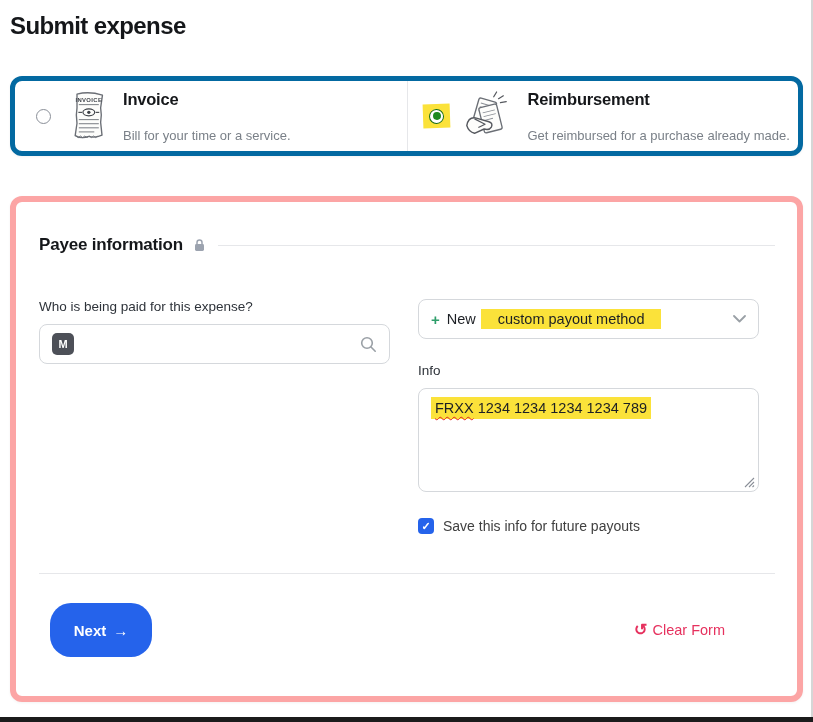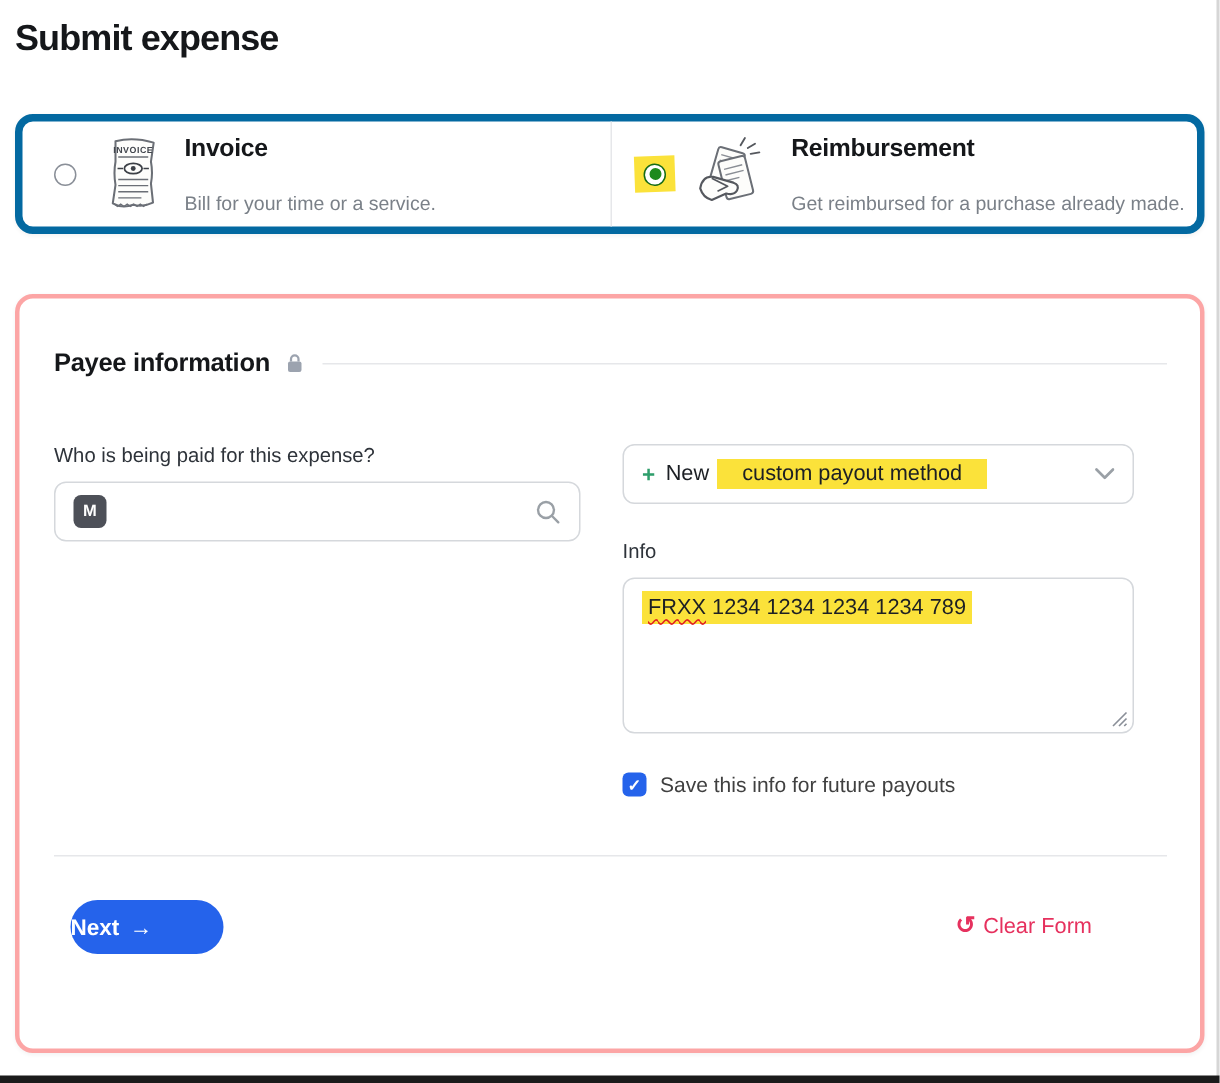--- a/index.html
+++ b/index.html
@@ -40,21 +40,21 @@
     transform: rotate(-2deg); flex: 0 0 auto;
   }
   .type-illus { margin-left: 16px; margin-right: 16px; flex: 0 0 auto; display: inline-flex; }
   .type-option.right .type-illus { margin-left: 12px; }
   .type-label { font-size: 16.5px; font-weight: 800; letter-spacing: -0.2px; color: #15171a; }
   .type-desc { font-size: 13px; color: #7a8088; margin-top: 19px; }
 
   
   .card {
     margin-top: 40px;
-    border: 3px solid #fca5a5; border-radius: 12px;
+    border: 6px solid #fca5a5; border-radius: 12px;
     box-shadow: 0 1px 3px rgba(0,0,0,0.05);
     background: #fff; height: 506px;
     padding: 33px 22px 0 23px;
   }
   .section-header { display: flex; align-items: center; gap: 8px; }
   .section-header h2 { font-size: 17px; font-weight: 800; letter-spacing: -0.2px; color: #15171a; }
   .lock-icon { display: inline-flex; margin-left: 2px; }
   .header-rule { flex: 1; height: 1px; background: #e6e7ea; margin-left: 4px; }
 
   .columns { display: grid; grid-template-columns: 351px 341px; column-gap: 28px; margin-top: 44px; }
@@ -99,24 +99,24 @@
   .checkbox {
     width: 16px; height: 16px; border-radius: 4px; background: var(--accent-blue);
     color: #fff; font-size: 11px; font-weight: 700;
     display: inline-flex; align-items: center; justify-content: center; flex: 0 0 auto;
   }
   .checkbox-label { font-size: 14px; color: #404040; text-align: right; }
 
   .footer-rule { height: 1px; background: #e6e7ea; margin-top: 39px; }
   .footer { display: flex; align-items: center; justify-content: space-between; margin-top: 29px; padding-right: 50px; }
   .next-btn {
-    min-width: 102px; height: 36px; border: none; border-radius: 21px;
+    min-width: 102px; height: 54px; border: none; border-radius: 21px;
     background: var(--accent-blue); color: #fff;
     font-family: "Liberation Sans", sans-serif; font-size: 15px; font-weight: 600;
-    display: inline-flex; align-items: center; justify-content: flex-start; gap: 7px;
+    display: inline-flex; align-items: center; justify-content: center; gap: 7px;
     margin-left: 11px; cursor: pointer;
   }
   .clear-link {
     color: var(--danger-pink); font-size: 14.5px; text-decoration: none; cursor: pointer;
     display: inline-flex; align-items: center; gap: 5px;
   }
   .undo-glyph { font-size: 16px; font-weight: 700; line-height: 1; }
 
   .right-edge { position: absolute; top: 0; right: 0; width: 2px; height: 722px; background: #d6d6d6; }
   .bottom-bar { position: absolute; left: 0; bottom: 0; width: 813px; height: 5px; background: #1b1b1b; }

